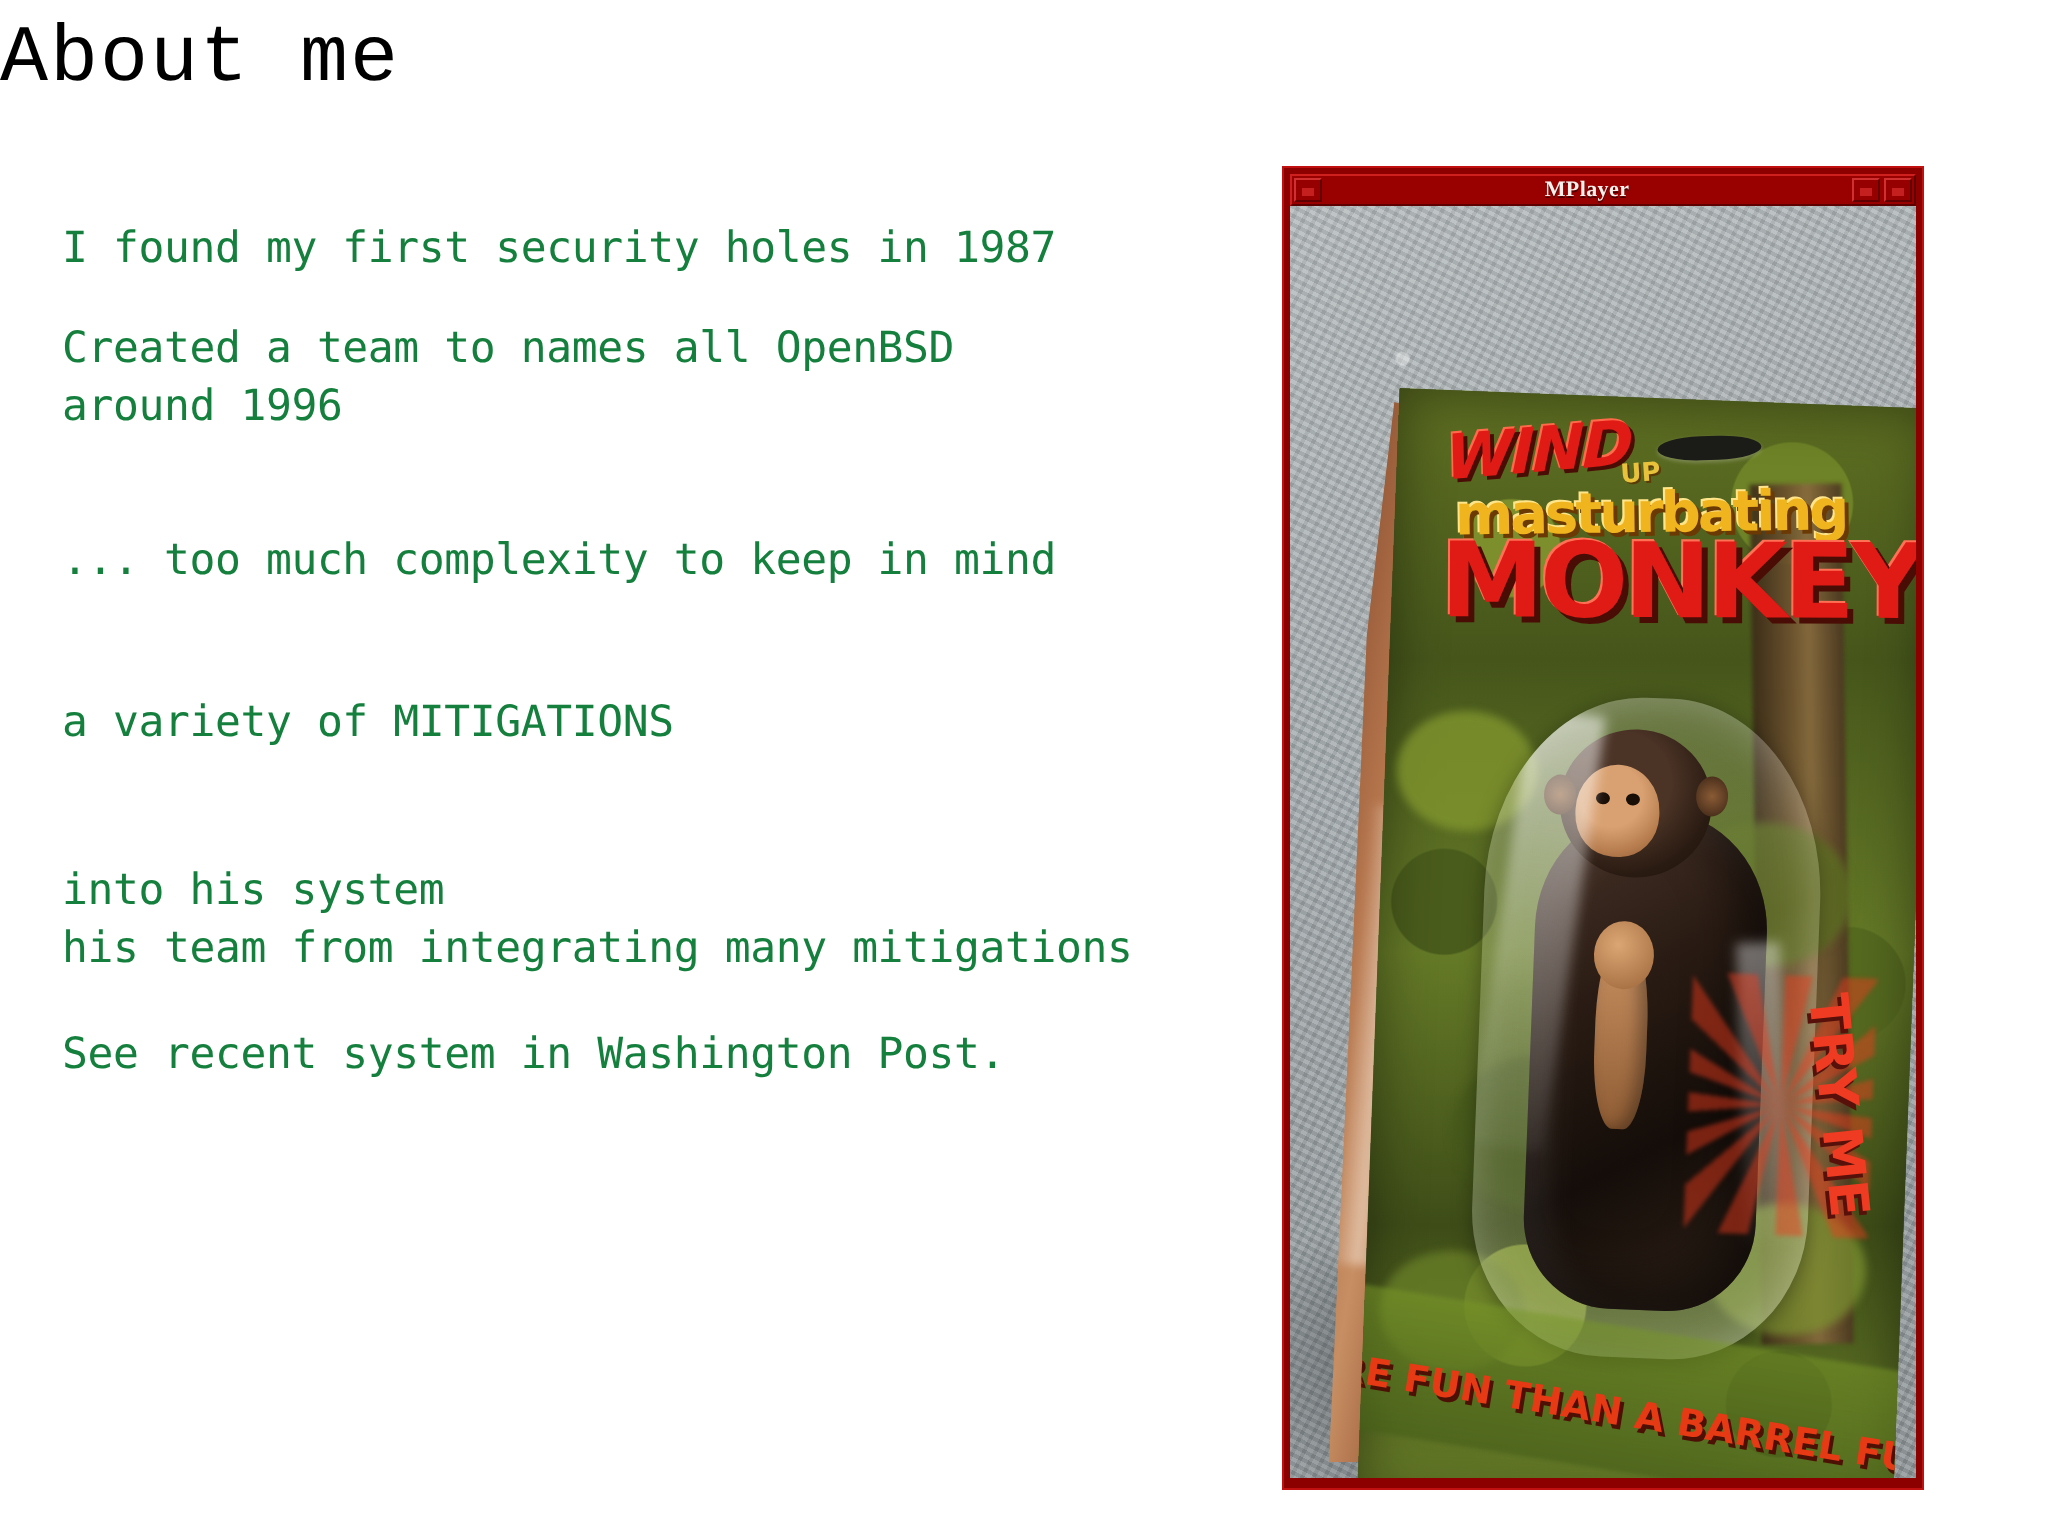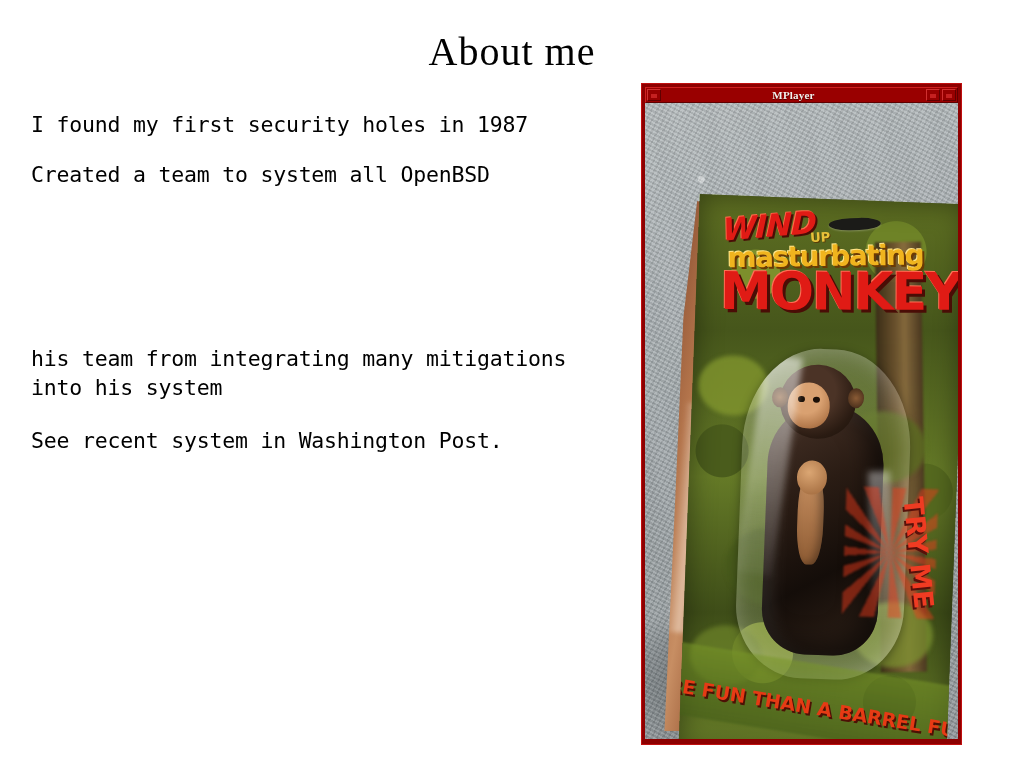--- a/index.html
+++ b/index.html
@@ -12,40 +12,40 @@
     height: 768px;
     overflow: hidden;
     font-family: "DejaVu Sans Mono", monospace;
     position: relative;
   }
 
   
   #slide-title {
     position: absolute;
     left: 0;
-    top: 28px;
+    top: 8px;
     width: 1024px;
-    text-align: center;
+    text-align: left;
     color: #000000;
-    font-family: Liberation Serif, serif;
+    font-family: Liberation Mono, monospace;
     font-size: 40px;
     font-weight: 400;
     letter-spacing: 1px;
     white-space: pre;
   }
 
   
   #bullets {
     position: absolute;
     left: 31px;
     top: 110px;
     width: 600px;
   }
   .para {
-    color: #000000;
+    color: #15803d;
     font-family: "DejaVu Sans Mono", monospace;
     font-size: 21.5px;
     line-height: 29px;
     letter-spacing: -0.2px;
     white-space: pre;
     margin: 0;
   }
   .gap-s { height: 21px; }
   .gap-m { height: 24px; }
   .gap-l { height: 52px; }
@@ -390,31 +390,34 @@
 </head>
 <body>
 
 <div id="slide-title">About me</div>
 
 <div id="bullets">
 
   <div class="para">I found my first security holes in 1987</div>
   <div class="gap-s"></div>
 
-  <div class="para">Created a team to system all OpenBSD</div>
+  <div class="para">Created a team to names all OpenBSD</div>
+  <div class="para">around 1996</div>
   <div class="gap-m"></div>
 
   <div class="gap-m"></div>
 
+  <div class="para">... too much complexity to keep in mind</div>
   <div class="gap-l"></div>
 
+  <div class="para">a variety of MITIGATIONS</div>
   <div class="gap-xl"></div>
 
+  <div class="para">into his system</div>
   <div class="para">his team from integrating many mitigations</div>
-  <div class="para">into his system</div>
   <div class="gap-m"></div>
 
   <div class="para">See recent system in Washington Post.</div>
 </div>
 
 <div id="mplayer-window">
 
   <div id="titlebar">
     <div class="tb-btn"></div>
     <div id="titlebar-text">MPlayer</div>

